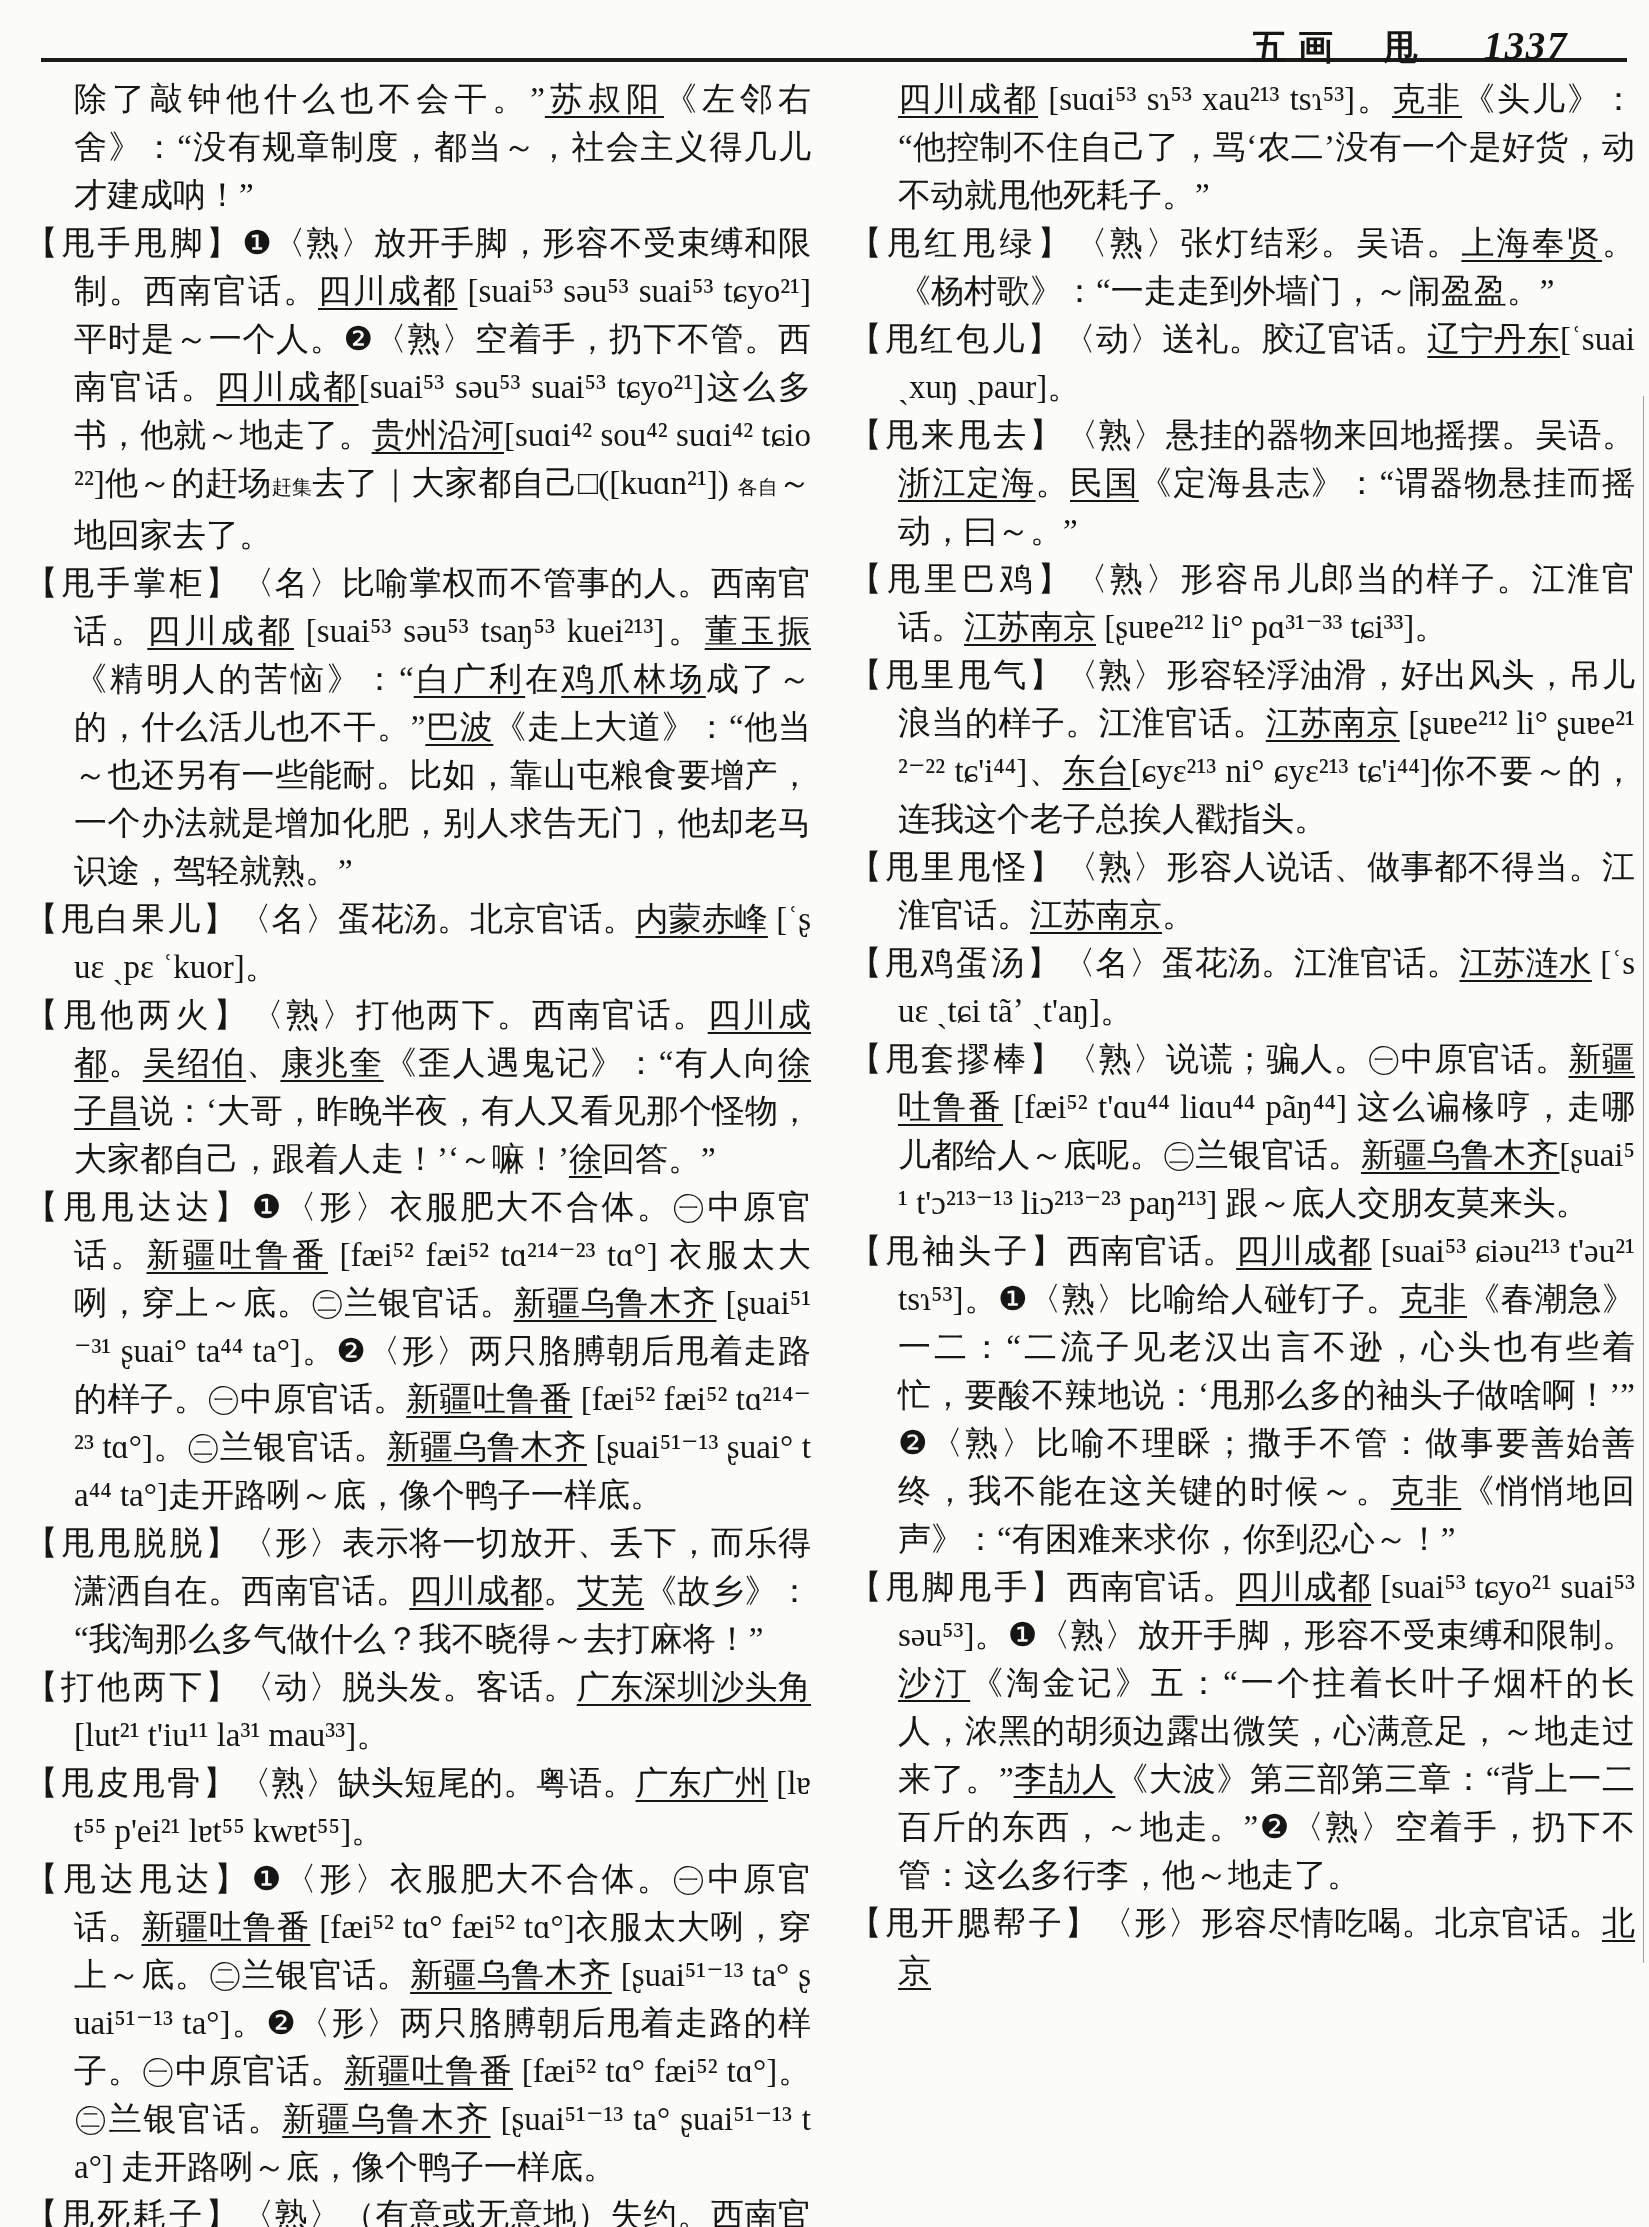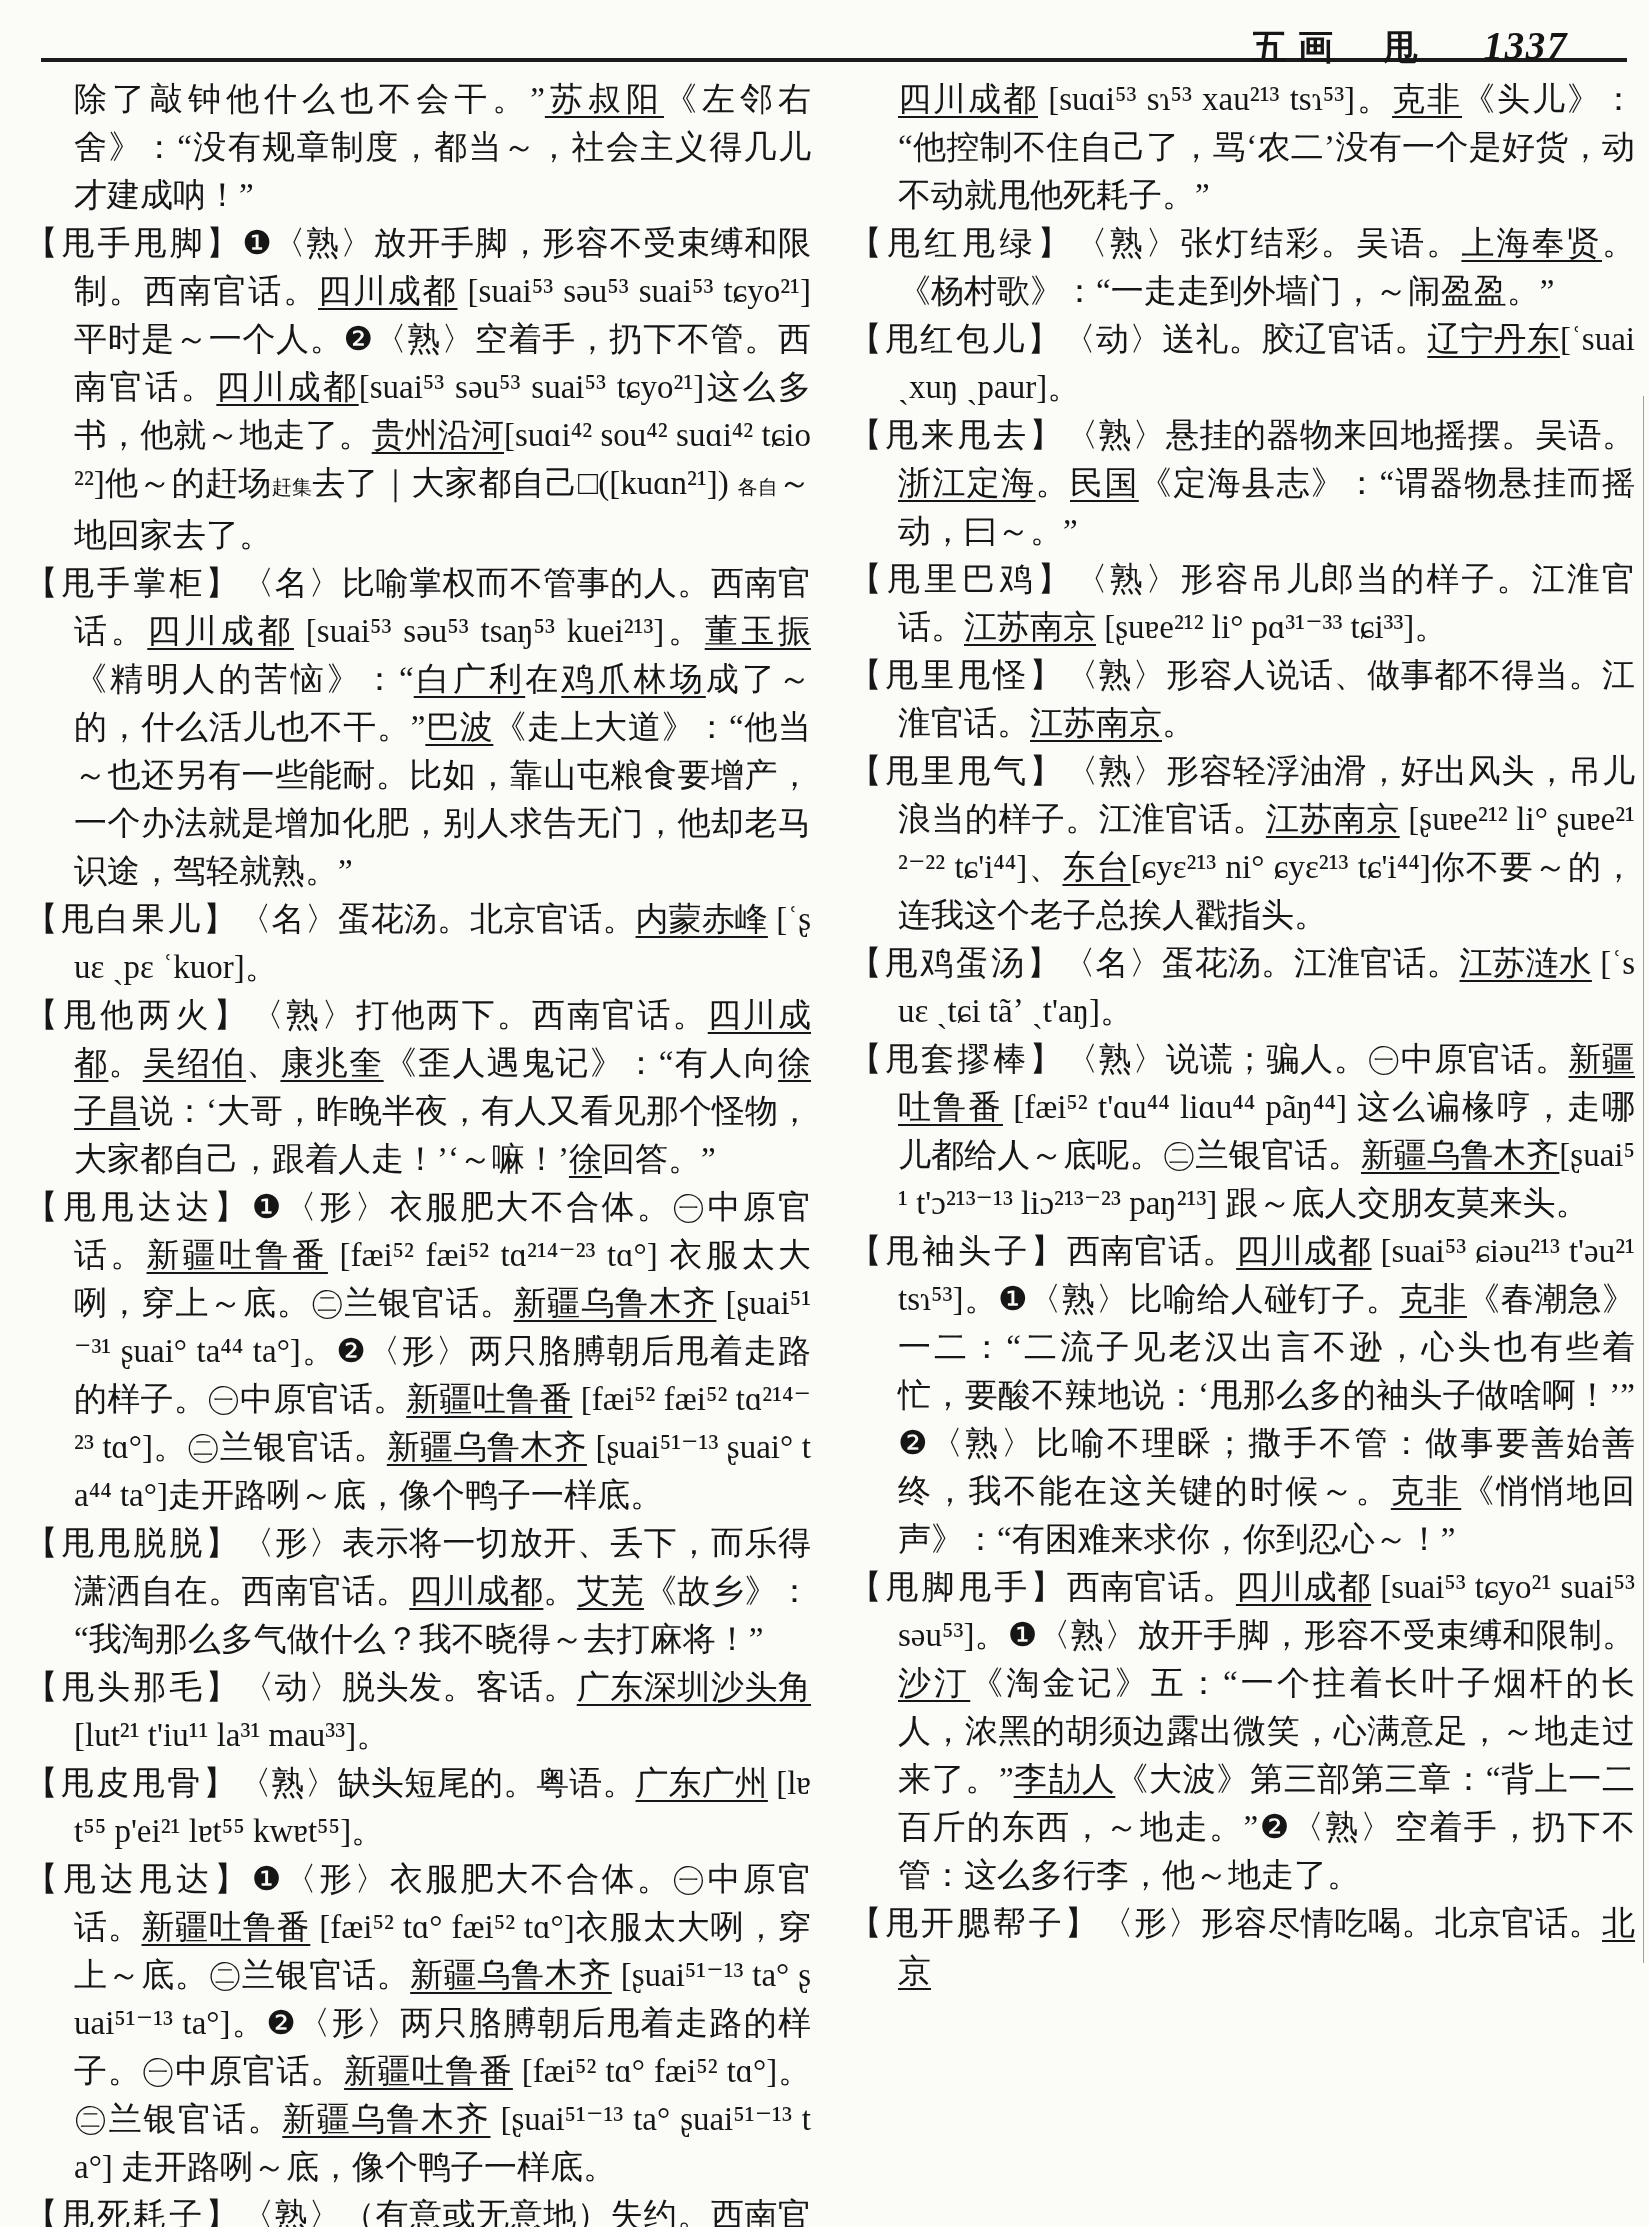--- a/index.html
+++ b/index.html
@@ -53,33 +53,33 @@
 
   <div class="cols">
     <div class="col">
         <div class="entry cont"><span>除了敲钟他什么也不会干。”</span><span class="pn">苏叔阳</span><span>《左邻右舍》：“没有规章制度，都当～，社会主义得几儿才建成呐！”</span></div>
         <div class="entry"><span class="head">【甩手甩脚】</span><span>❶〈熟〉放开手脚，形容不受束缚和限制。西南官话。</span><span class="pn">四川成都</span><span> [suai⁵³ səu⁵³ suai⁵³ tɕyo²¹] 平时是～一个人。❷〈熟〉空着手，扔下不管。西南官话。</span><span class="pn">四川成都</span><span>[suai⁵³ səu⁵³ suai⁵³ tɕyo²¹]这么多书，他就～地走了。</span><span class="pn">贵州沿河</span><span>[suɑi⁴² sou⁴² suɑi⁴² tɕio²²]他～的赶场</span><span class="small">赶集</span><span>去了｜大家都自己□([kuɑn²¹]) </span><span class="small">各自</span><span>～地回家去了。</span></div>
         <div class="entry"><span class="head">【甩手掌柜】</span><span>〈名〉比喻掌权而不管事的人。西南官话。</span><span class="pn">四川成都</span><span> [suai⁵³ səu⁵³ tsaŋ⁵³ kuei²¹³]。</span><span class="pn">董玉振</span><span>《精明人的苦恼》：“</span><span class="pn">白广利</span><span>在</span><span class="pn">鸡爪林场</span><span>成了～的，什么活儿也不干。”</span><span class="pn">巴波</span><span>《走上大道》：“他当～也还另有一些能耐。比如，靠山屯粮食要增产，一个办法就是增加化肥，别人求告无门，他却老马识途，驾轻就熟。”</span></div>
         <div class="entry"><span class="head">【甩白果儿】</span><span>〈名〉蛋花汤。北京官话。</span><span class="pn">内蒙赤峰</span><span> [ʿʂuɛ ˏpɛ ʿkuor]。</span></div>
         <div class="entry"><span class="head">【甩他两火】</span><span>〈熟〉打他两下。西南官话。</span><span class="pn">四川成都</span><span>。</span><span class="pn">吴绍伯</span><span>、</span><span class="pn">康兆奎</span><span>《歪人遇鬼记》：“有人向</span><span class="pn">徐子昌</span><span>说：‘大哥，昨晚半夜，有人又看见那个怪物，大家都自己，跟着人走！’‘～嘛！’</span><span class="pn">徐</span><span>回答。”</span></div>
         <div class="entry"><span class="head">【甩甩达达】</span><span>❶〈形〉衣服肥大不合体。㊀中原官话。</span><span class="pn">新疆吐鲁番</span><span> [fæi⁵² fæi⁵² tɑ²¹⁴⁻²³ tɑ°] 衣服太大咧，穿上～底。㊁兰银官话。</span><span class="pn">新疆乌鲁木齐</span><span> [ʂuai⁵¹⁻³¹ ʂuai° ta⁴⁴ ta°]。❷〈形〉两只胳膊朝后甩着走路的样子。㊀中原官话。</span><span class="pn">新疆吐鲁番</span><span> [fæi⁵² fæi⁵² tɑ²¹⁴⁻²³ tɑ°]。㊁兰银官话。</span><span class="pn">新疆乌鲁木齐</span><span> [ʂuai⁵¹⁻¹³ ʂuai° ta⁴⁴ ta°]走开路咧～底，像个鸭子一样底。</span></div>
         <div class="entry"><span class="head">【甩甩脱脱】</span><span>〈形〉表示将一切放开、丢下，而乐得潇洒自在。西南官话。</span><span class="pn">四川成都</span><span>。</span><span class="pn">艾芜</span><span>《故乡》：“我淘那么多气做什么？我不晓得～去打麻将！”</span></div>
-        <div class="entry"><span class="head">【甩头那毛】</span><span>〈动〉脱头发。客话。</span><span class="pn">广东深圳沙头角</span><span> [lut²¹ t'iu¹¹ la³¹ mau³³]。</span></div>
+        <div class="entry"><span class="head">【打他两下】</span><span>〈动〉脱头发。客话。</span><span class="pn">广东深圳沙头角</span><span> [lut²¹ t'iu¹¹ la³¹ mau³³]。</span></div>
         <div class="entry"><span class="head">【甩皮甩骨】</span><span>〈熟〉缺头短尾的。粤语。</span><span class="pn">广东广州</span><span> [lɐt⁵⁵ p'ei²¹ lɐt⁵⁵ kwɐt⁵⁵]。</span></div>
         <div class="entry"><span class="head">【甩达甩达】</span><span>❶〈形〉衣服肥大不合体。㊀中原官话。</span><span class="pn">新疆吐鲁番</span><span> [fæi⁵² tɑ° fæi⁵² tɑ°]衣服太大咧，穿上～底。㊁兰银官话。</span><span class="pn">新疆乌鲁木齐</span><span> [ʂuai⁵¹⁻¹³ ta° ʂuai⁵¹⁻¹³ ta°]。❷〈形〉两只胳膊朝后甩着走路的样子。㊀中原官话。</span><span class="pn">新疆吐鲁番</span><span> [fæi⁵² tɑ° fæi⁵² tɑ°]。㊁兰银官话。</span><span class="pn">新疆乌鲁木齐</span><span> [ʂuai⁵¹⁻¹³ ta° ʂuai⁵¹⁻¹³ ta°] 走开路咧～底，像个鸭子一样底。</span></div>
         <div class="entry"><span class="head">【甩死耗子】</span><span>〈熟〉（有意或无意地）失约。西南官话。</span></div>
       </div>
     <div class="col">
         <div class="entry cont"><span class="pn">四川成都</span><span> [suɑi⁵³ sɿ⁵³ xau²¹³ tsɿ⁵³]。</span><span class="pn">克非</span><span>《头儿》：“他控制不住自己了，骂‘农二’没有一个是好货，动不动就甩他死耗子。”</span></div>
         <div class="entry"><span class="head">【甩红甩绿】</span><span>〈熟〉张灯结彩。吴语。</span><span class="pn">上海奉贤</span><span>。《杨村歌》：“一走走到外墙门，～闹盈盈。”</span></div>
         <div class="entry"><span class="head">【甩红包儿】</span><span>〈动〉送礼。胶辽官话。</span><span class="pn">辽宁丹东</span><span>[ʿsuai ˏxuŋ ˏpaur]。</span></div>
         <div class="entry"><span class="head">【甩来甩去】</span><span>〈熟〉悬挂的器物来回地摇摆。吴语。</span><span class="pn">浙江定海</span><span>。</span><span class="pn">民国</span><span>《定海县志》：“谓器物悬挂而摇动，曰～。”</span></div>
         <div class="entry"><span class="head">【甩里巴鸡】</span><span>〈熟〉形容吊儿郎当的样子。江淮官话。</span><span class="pn">江苏南京</span><span> [ʂuɐe²¹² li° pɑ³¹⁻³³ tɕi³³]。</span></div>
+        <div class="entry"><span class="head">【甩里甩气】</span><span>〈熟〉形容轻浮油滑，好出风头，吊儿浪当的样子。江淮官话。</span><span class="pn">江苏南京</span><span> [ʂuɐe²¹² li° ʂuɐe²¹²⁻²² tɕ'i⁴⁴]、</span><span class="pn">东台</span><span>[ɕyɛ²¹³ ni° ɕyɛ²¹³ tɕ'i⁴⁴]你不要～的，连我这个老子总挨人戳指头。</span></div>
         <div class="entry"><span class="head">【甩里甩怪】</span><span>〈熟〉形容人说话、做事都不得当。江淮官话。</span><span class="pn">江苏南京</span><span>。</span></div>
-        <div class="entry"><span class="head">【甩里甩气】</span><span>〈熟〉形容轻浮油滑，好出风头，吊儿浪当的样子。江淮官话。</span><span class="pn">江苏南京</span><span> [ʂuɐe²¹² li° ʂuɐe²¹²⁻²² tɕ'i⁴⁴]、</span><span class="pn">东台</span><span>[ɕyɛ²¹³ ni° ɕyɛ²¹³ tɕ'i⁴⁴]你不要～的，连我这个老子总挨人戳指头。</span></div>
         <div class="entry"><span class="head">【甩鸡蛋汤】</span><span>〈名〉蛋花汤。江淮官话。</span><span class="pn">江苏涟水</span><span> [ʿsuɛ ˏtɕi tãʼ ˏt'aŋ]。</span></div>
         <div class="entry"><span class="head">【甩套摎棒】</span><span>〈熟〉说谎；骗人。㊀中原官话。</span><span class="pn">新疆吐鲁番</span><span> [fæi⁵² t'ɑu⁴⁴ liɑu⁴⁴ pãŋ⁴⁴] 这么谝椽哼，走哪儿都给人～底呢。㊁兰银官话。</span><span class="pn">新疆乌鲁木齐</span><span>[ʂuai⁵¹ t'ɔ²¹³⁻¹³ liɔ²¹³⁻²³ paŋ²¹³] 跟～底人交朋友莫来头。</span></div>
         <div class="entry"><span class="head">【甩袖头子】</span><span>西南官话。</span><span class="pn">四川成都</span><span> [suai⁵³ ɕiəu²¹³ t'əu²¹ tsɿ⁵³]。❶〈熟〉比喻给人碰钉子。</span><span class="pn">克非</span><span>《春潮急》一二：“二流子见老汉出言不逊，心头也有些着忙，要酸不辣地说：‘甩那么多的袖头子做啥啊！’”❷〈熟〉比喻不理睬；撒手不管：做事要善始善终，我不能在这关键的时候～。</span><span class="pn">克非</span><span>《悄悄地回声》：“有困难来求你，你到忍心～！”</span></div>
         <div class="entry"><span class="head">【甩脚甩手】</span><span>西南官话。</span><span class="pn">四川成都</span><span> [suai⁵³ tɕyo²¹ suai⁵³ səu⁵³]。❶〈熟〉放开手脚，形容不受束缚和限制。</span><span class="pn">沙汀</span><span>《淘金记》五：“一个拄着长叶子烟杆的长人，浓黑的胡须边露出微笑，心满意足，～地走过来了。”</span><span class="pn">李劼人</span><span>《大波》第三部第三章：“背上一二百斤的东西，～地走。”❷〈熟〉空着手，扔下不管：这么多行李，他～地走了。</span></div>
         <div class="entry"><span class="head">【甩开腮帮子】</span><span>〈形〉形容尽情吃喝。北京官话。</span><span class="pn">北京</span></div>
       </div>
   </div>
 
   <div class="edge-line"></div>
 </div>

